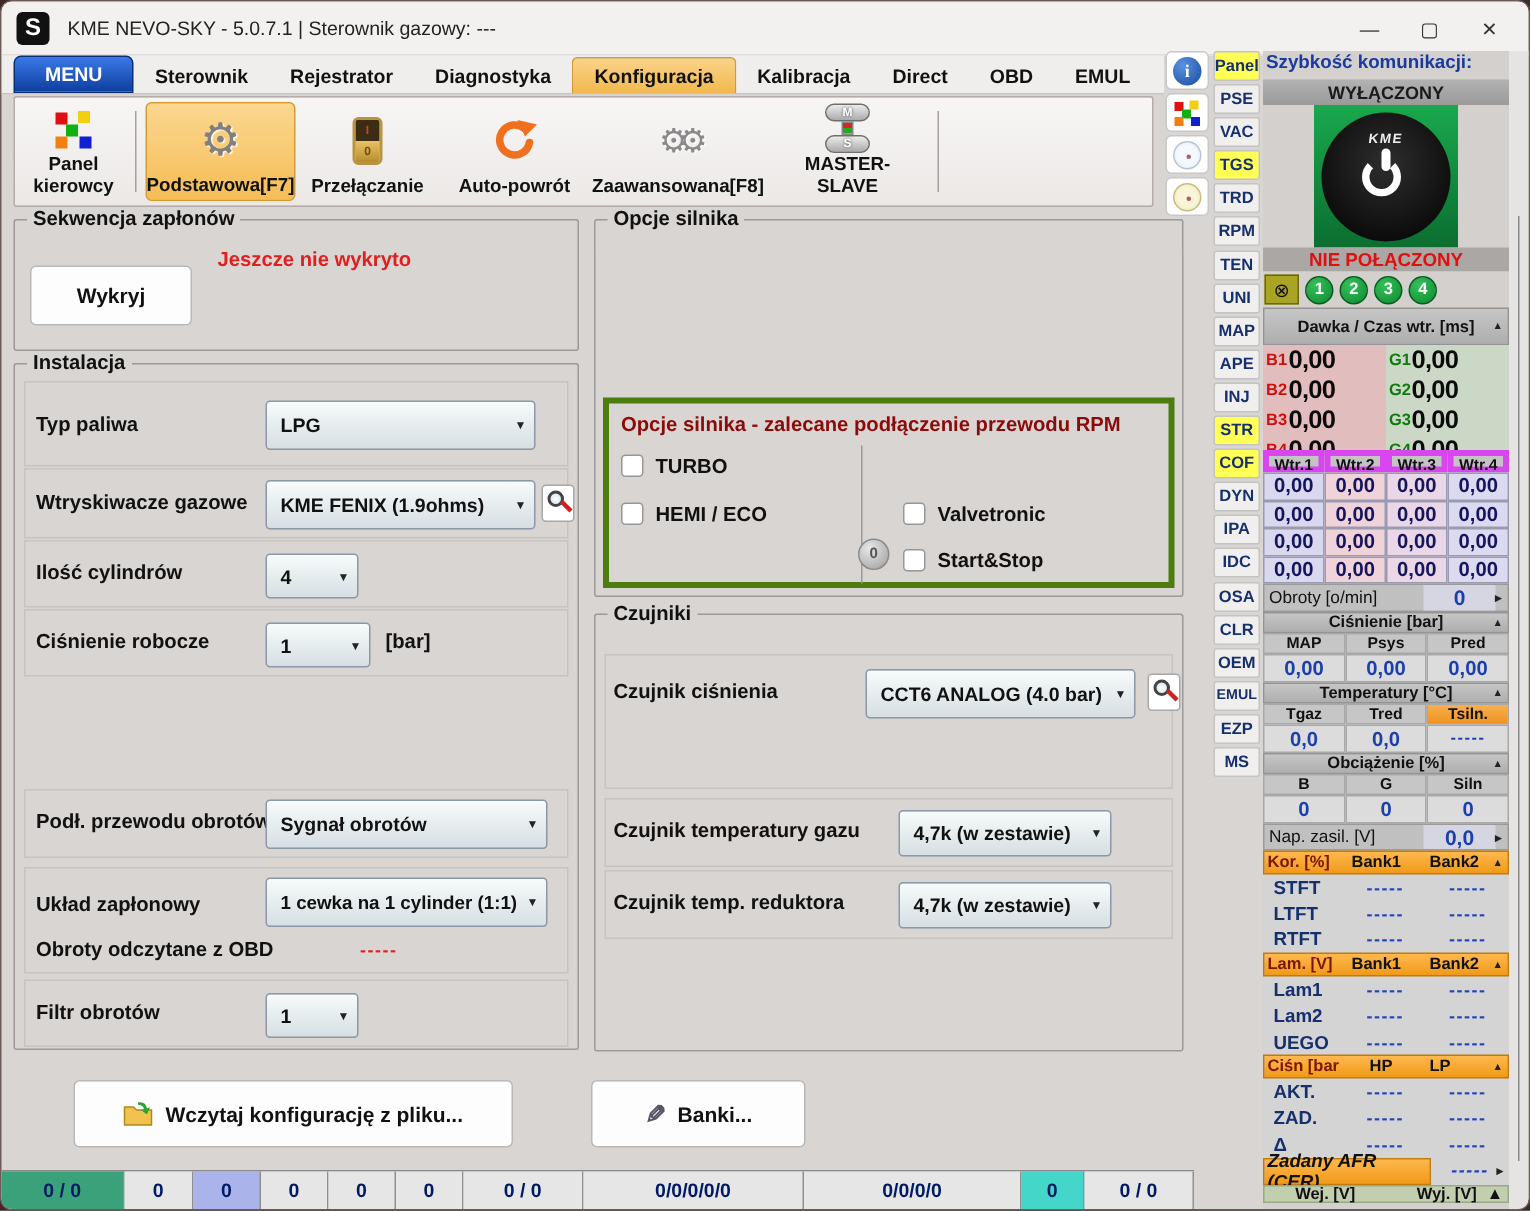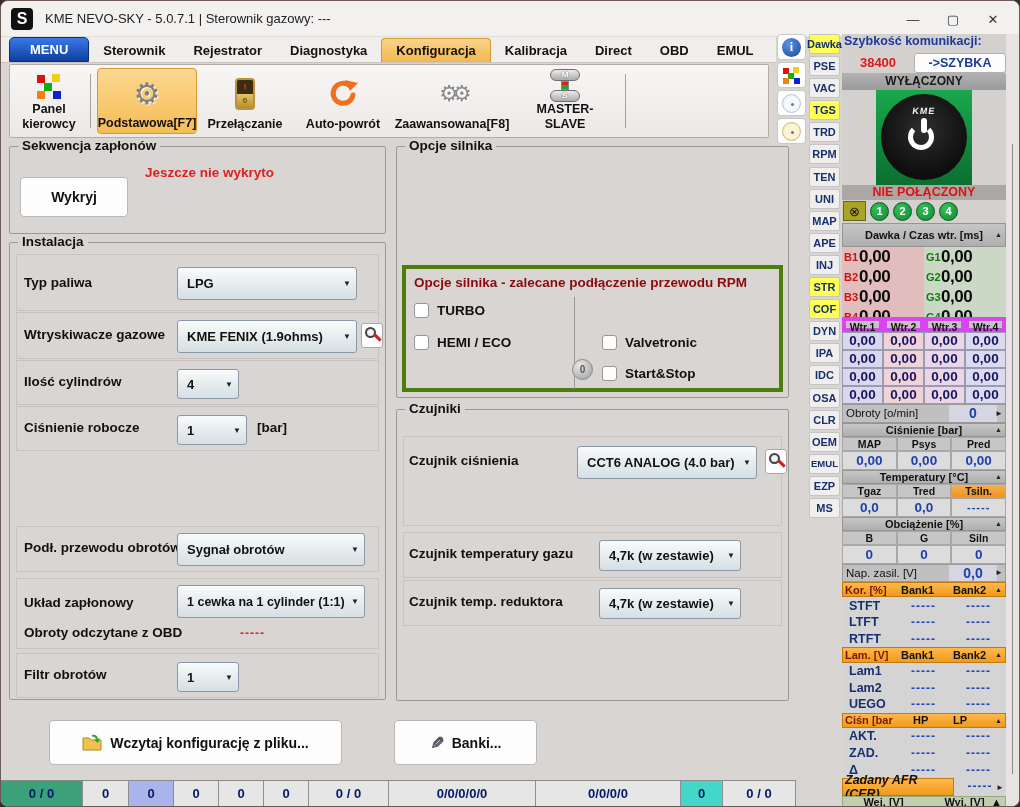--- a/index.html
+++ b/index.html
@@ -377,21 +377,21 @@
     </div>
     <div class="ibtn">
         <div class="gauge blue"></div>
       </div>
     <div class="ibtn">
         <div class="gauge gold"></div>
       </div>
   </div>
 
   <div class="tcol">
-    <div class="tab" style="background: rgb(255, 255, 85);">Dawka</div>
+    <div class="tab" style="background: rgb(255, 255, 85);">Panel</div>
     <div class="tab" style="background: rgb(241, 239, 238);">PSE</div>
     <div class="tab" style="background: rgb(241, 239, 238);">VAC</div>
     <div class="tab" style="background: rgb(255, 255, 85);">TGS</div>
     <div class="tab" style="background: rgb(241, 239, 238);">TRD</div>
     <div class="tab" style="background: rgb(241, 239, 238);">RPM</div>
     <div class="tab" style="background: rgb(241, 239, 238);">TEN</div>
     <div class="tab" style="background: rgb(241, 239, 238);">UNI</div>
     <div class="tab" style="background: rgb(241, 239, 238);">MAP</div>
     <div class="tab" style="background: rgb(241, 239, 238);">APE</div>
     <div class="tab" style="background: rgb(241, 239, 238);">INJ</div>
@@ -403,24 +403,20 @@
     <div class="tab" style="background: rgb(241, 239, 238);">OSA</div>
     <div class="tab" style="background: rgb(241, 239, 238);">CLR</div>
     <div class="tab" style="background: rgb(241, 239, 238);">OEM</div>
     <div class="tab" style="font-size: 9.5px; background: rgb(241, 239, 238);">EMUL</div>
     <div class="tab" style="background: rgb(241, 239, 238);">EZP</div>
     <div class="tab" style="background: rgb(241, 239, 238);">MS</div>
   </div>
 
   <div class="rpanel">
     <div class="comm-label">Szybkość komunikacji:</div>
-    <div class="comm-row">
-      <span class="comm-value">38400</span>
-      <button class="szybka-btn">-&gt;SZYBKA</button>
-    </div>
     <div class="state-bar">WYŁĄCZONY</div>
     <div class="logo-area">
       <div class="logo-green">
         <div class="logo-circle">
           <span class="logo-kme">KME</span>
           <div class="pwr-ring"></div>
           <div class="pwr-bar"></div>
         </div>
       </div>
     </div>

